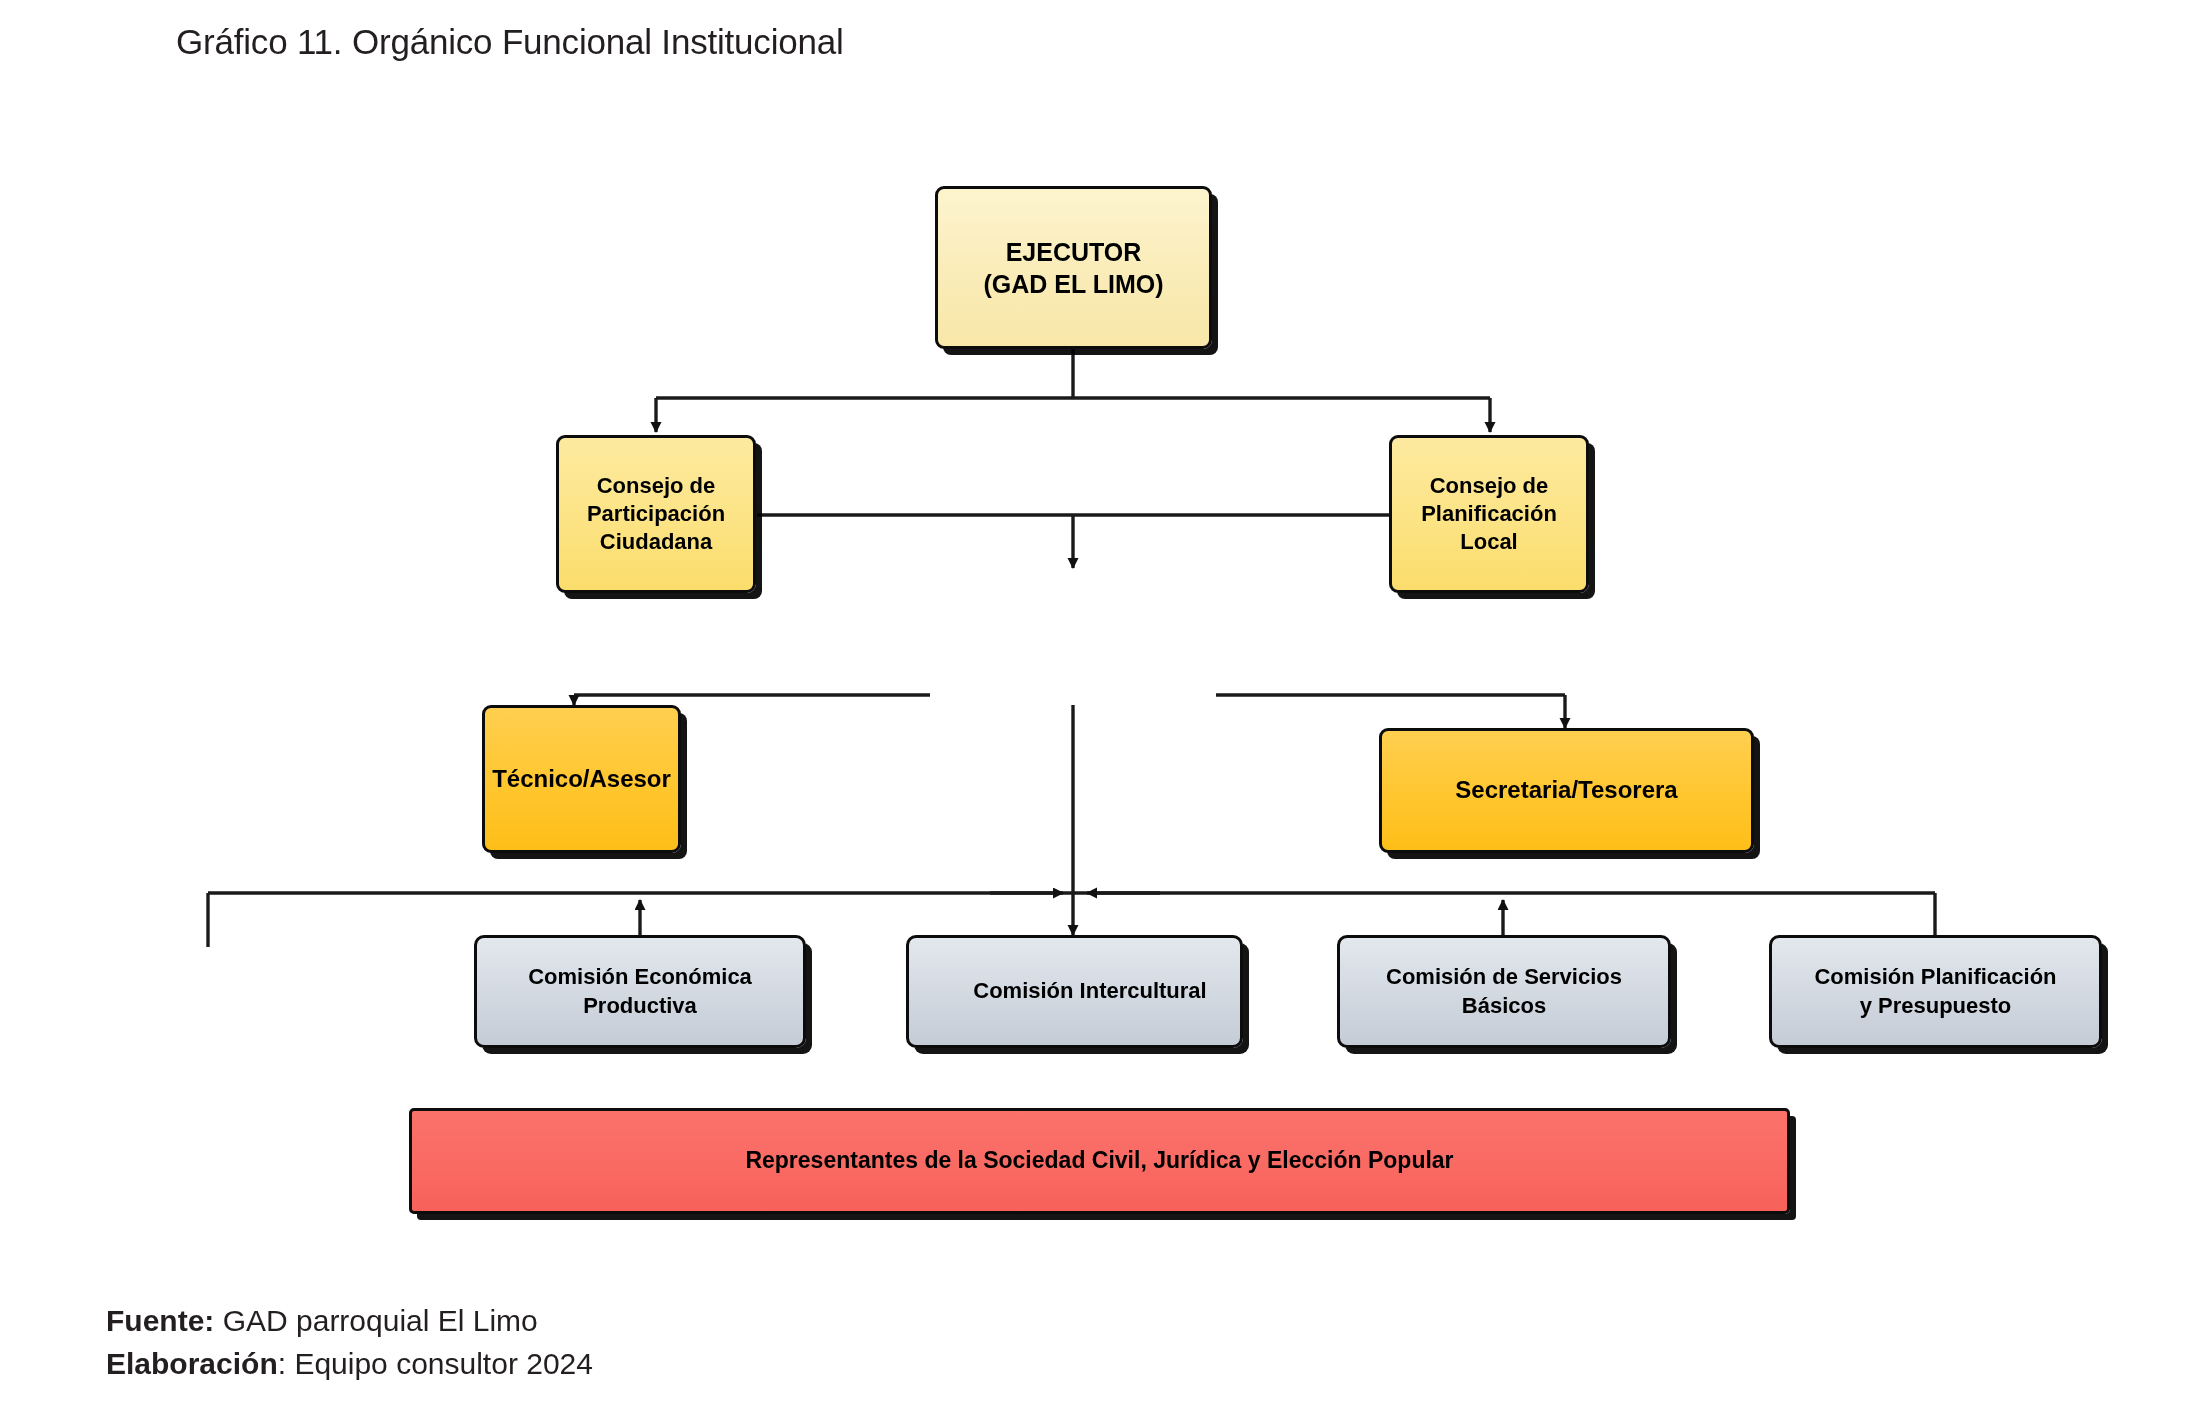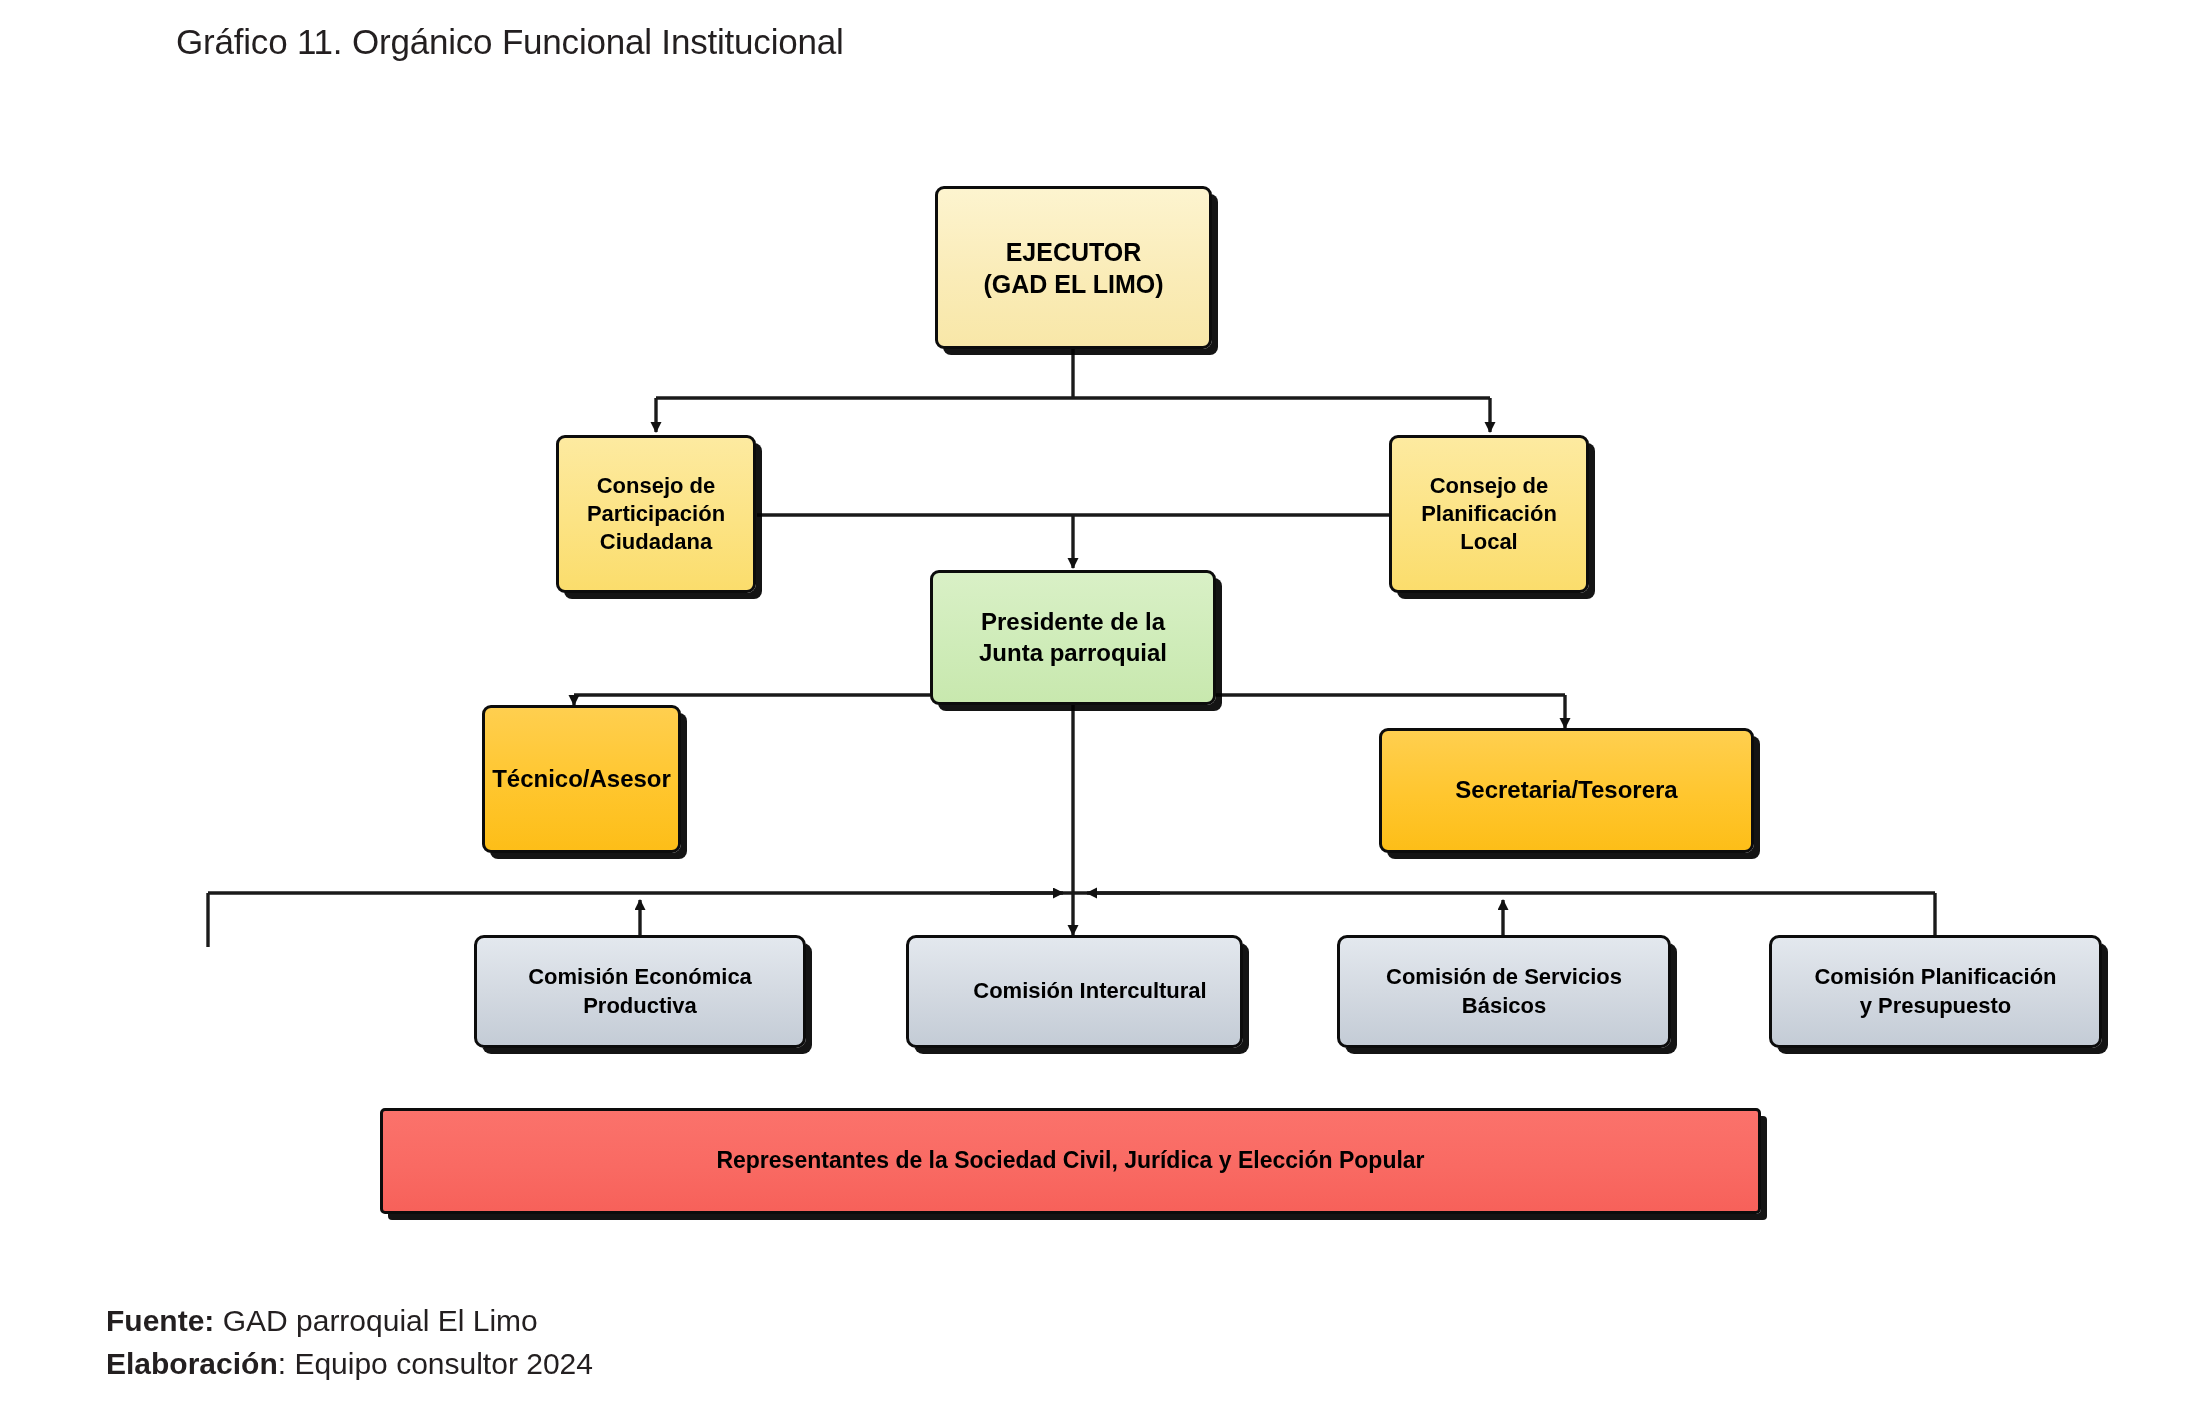--- a/index.html
+++ b/index.html
@@ -157,24 +157,20 @@
 Participación
 Ciudadana</span>
   </div>
 
   <div class="node n-consejo" style="left:1389px; top:435px; width:200px; height:158px;">
     <span class="lbl">Consejo de
 Planificación
 Local</span>
   </div>
 
-  <div class="node n-presidente" style="left:930px; top:570px; width:286px; height:135px;">
-    <span class="lbl">Presidente de la
-Junta parroquial</span>
-  </div>
 
   <div class="node n-amber" style="left:482px; top:705px; width:199px; height:148px;">
     <span class="lbl">Técnico/Asesor</span>
   </div>
 
   <div class="node n-amber" style="left:1379px; top:728px; width:375px; height:125px;">
     <span class="lbl">Secretaria/Tesorera</span>
   </div>
 
 
@@ -190,21 +186,21 @@
   <div class="node n-comision" style="left:1337px; top:935px; width:334px; height:113px;">
     <span class="lbl">Comisión de Servicios
 Básicos</span>
   </div>
 
   <div class="node n-comision" style="left:1769px; top:935px; width:333px; height:113px;">
     <span class="lbl">Comisión Planificación
 y Presupuesto</span>
   </div>
 
-  <div class="node n-red" style="left:380px; top:1108px; width:1381px; height:106px;">
+  <div class="node n-red" style="left:409px; top:1108px; width:1381px; height:106px;">
     <span class="lbl">Representantes de la Sociedad Civil, Jurídica y Elección Popular</span>
   </div>
 
 </div>
 
 <div id="footer">
   <div>
     <span class="k">Fuente:</span><span class="v"> GAD parroquial El Limo</span>
   </div>
   <div>

